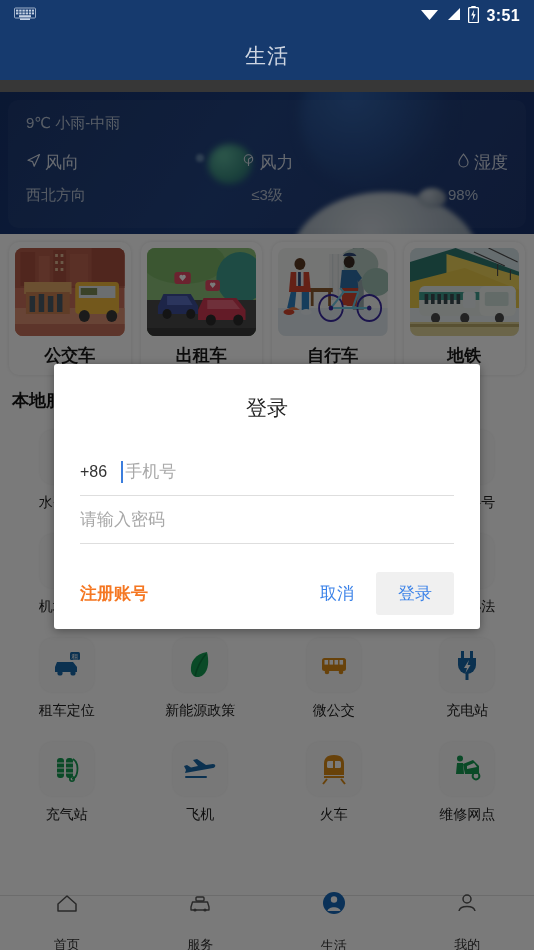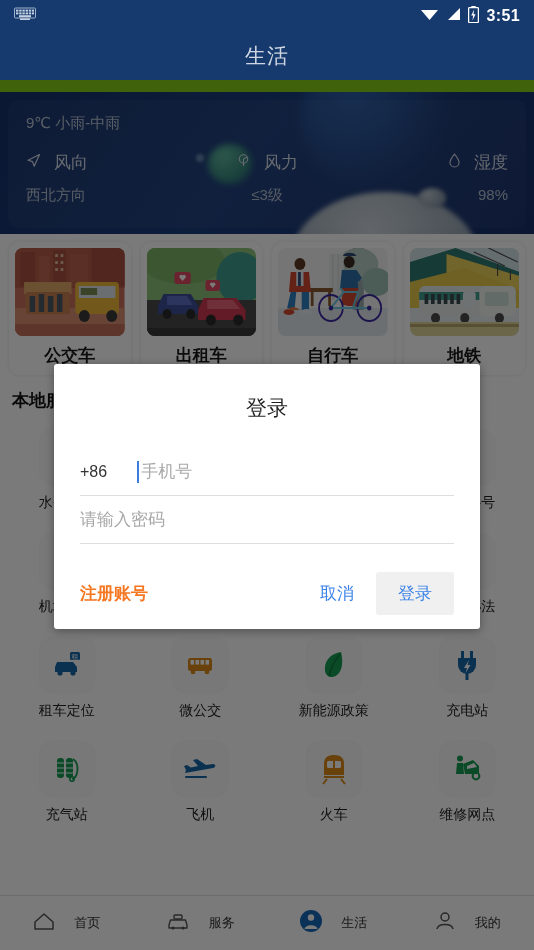--- a/index.html
+++ b/index.html
@@ -10,21 +10,21 @@
     overflow: hidden;
     font-family: "Liberation Sans", "DejaVu Sans", sans-serif;
     background: #ffffff;
   }
 
   #app {
     position: relative;
     width: 534px;
     height: 950px;
     overflow: hidden;
-    background: #84cc16;
+    background: #737373;
   }
 
   
   .status-bar {
     position: absolute;
     top: 0; left: 0;
     width: 534px;
     height: 32px;
     background: #163A6E;
     display: flex;
@@ -132,25 +132,25 @@
     font-size: 15px;
     margin-bottom: 18px;
   }
   .weather-cols {
     display: flex;
     justify-content: space-between;
     align-items: flex-start;
   }
   .wcol { min-width: 90px; }
   .wcol.center { text-align: center; }
-  .wcol.right { text-align: right; }
+  .wcol.right { text-align: center; }
   .wcol-head {
     display: flex;
     align-items: center;
-    gap: 13px;
+    gap: 4px;
     color: #d6dde9;
     font-size: 17px;
     margin-bottom: 12px;
   }
   .wcol.center .wcol-head { justify-content: center; }
   .wcol.right .wcol-head { justify-content: flex-end; }
   .wcol-val {
     color: #b4c0d2;
     font-size: 15px;
   }
@@ -238,21 +238,21 @@
     width: 534px;
     height: 55px;
     background: #ffffff;
     border-top: 1px solid #e2e2e2;
     display: flex;
     z-index: 10;
   }
   .nav-item {
     flex: 1;
     display: flex;
-    flex-direction: row;
+    flex-direction: column;
     align-items: center;
     justify-content: center;
     gap: 19px;
   }
   .nav-label { font-size: 13px; color: #333333; }
   .nav-item.active .nav-label { color: #333333; }
 
   
   .dialog {
     position: absolute;
@@ -272,21 +272,21 @@
   }
   .field {
     display: flex;
     align-items: center;
     height: 48px;
     border-bottom: 1px solid #dedede;
   }
   .field-prefix {
     font-size: 16px;
     color: #333333;
-    margin-right: 30px;
+    margin-right: 14px;
   }
   .caret {
     width: 2px;
     height: 22px;
     background: #3b7ddd;
     margin-right: 2px;
   }
   .field-input {
     border: none;
     outline: none;
@@ -705,43 +705,43 @@
               <circle cx="22" cy="24" r="2.6" fill="#1868a8"></circle>
             <rect x="19" y="3" width="10" height="8" rx="1.5" fill="#1868a8"></rect>
             <text x="24" y="10" font-size="7" fill="#ffffff" text-anchor="middle" font-family="DejaVu Sans, sans-serif">租</text>
           </svg>
         </div>
         <div class="glabel">租车定位</div>
       </div>
 
       <div class="gitem">
         <div class="gicon">
+          <svg width="30" height="32" viewBox="0 0 30 32">
+            <path d="M22 3 C10 5 5 13 6 22 C7 28 13 30 18 26 C24 21 24 11 22 3 Z" fill="#159b52"></path>
+            <path d="M21 5 C15 12 12 19 10 27" stroke="#0d7a3f" stroke-width="1.6" fill="none"></path>
+          </svg>
+        </div>
+        <div class="glabel">新能源政策</div>
+      </div>
+
+      <div class="gitem">
+        <div class="gicon">
           <svg width="32" height="32" viewBox="0 0 32 32">
             <rect x="4" y="9" width="24" height="13" rx="2.5" fill="#d98a16"></rect>
             <g fill="#ffffff">
                 <rect x="6.5" y="11" width="3.6" height="4.6"></rect>
                 <rect x="11.5" y="11" width="3.6" height="4.6"></rect>
                 <rect x="16.5" y="11" width="3.6" height="4.6"></rect>
                 <rect x="21.5" y="11" width="3.6" height="4.6"></rect>
               </g>
             <circle cx="9" cy="23" r="2.3" fill="#d98a16"></circle>
               <circle cx="23" cy="23" r="2.3" fill="#d98a16"></circle>
           </svg>
         </div>
         <div class="glabel">微公交</div>
-      </div>
-
-      <div class="gitem">
-        <div class="gicon">
-          <svg width="30" height="32" viewBox="0 0 30 32">
-            <path d="M22 3 C10 5 5 13 6 22 C7 28 13 30 18 26 C24 21 24 11 22 3 Z" fill="#159b52"></path>
-            <path d="M21 5 C15 12 12 19 10 27" stroke="#0d7a3f" stroke-width="1.6" fill="none"></path>
-          </svg>
-        </div>
-        <div class="glabel">新能源政策</div>
       </div>
 
       <div class="gitem">
         <div class="gicon">
           <svg width="28" height="32" viewBox="0 0 28 32">
             <rect x="8" y="2" width="3" height="7" fill="#1868a8"></rect>
             <rect x="17" y="2" width="3" height="7" fill="#1868a8"></rect>
             <path d="M5 9 L23 9 L23 16 A9 9 0 0 1 5 16 Z" fill="#1868a8"></path>
             <rect x="12.5" y="24" width="3" height="7" fill="#1868a8"></rect>
             <path d="M16 11 L11 19 L14 19 L12.5 24 L17.5 16 L14.5 16 Z" fill="#ffffff"></path>

